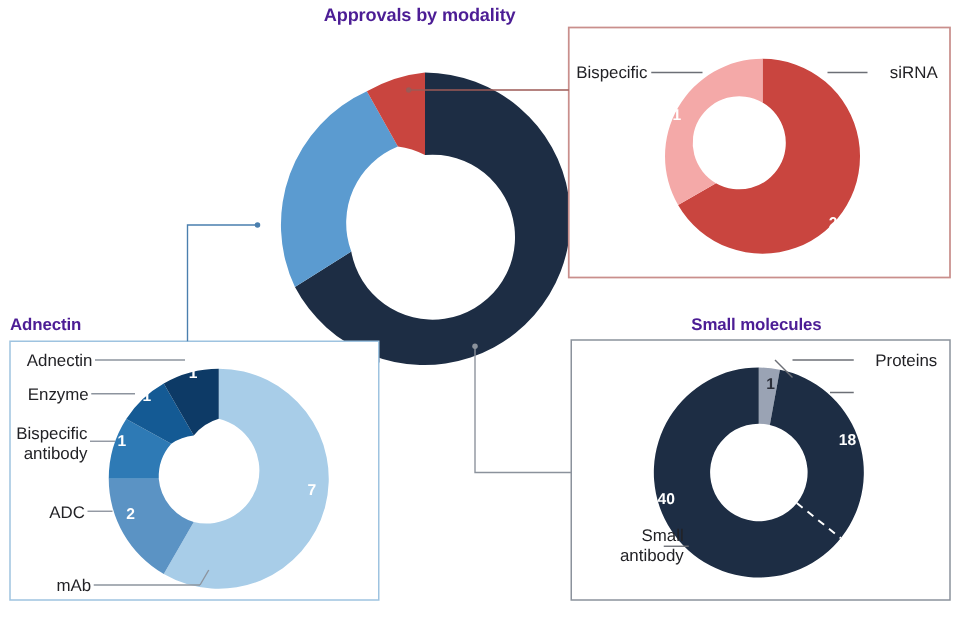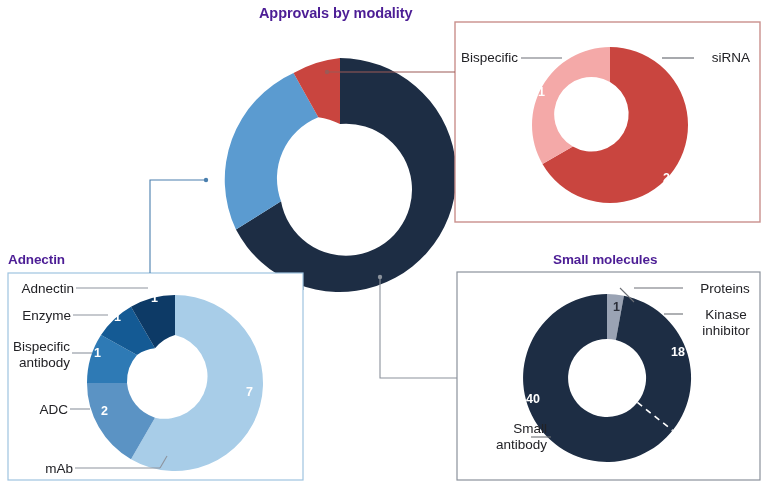--- a/index.html
+++ b/index.html
@@ -145,22 +145,20 @@
   <div class="val" style="left:418px; top:262px;">31</div>
   <div class="val" style="left:216px; top:130px;">12</div>
   <div class="val" style="left:314px; top:44px;">3</div>
 
   <div class="lbl r" style="left:406px; top:50px; width:112px;">Bispecific</div>
   <div class="lbl l" style="left:698px; top:50px; width:66px;">siRNA</div>
   <div class="val" style="left:538px; top:85px;">1</div>
   <div class="val" style="left:663px; top:171px;">2</div>
 
   <div class="lbl l" style="left:687px; top:281px; width:76px;">Proteins</div>
-  <div class="lbl l" style="left:687px; top:307px; width:78px;">Kinase
-inhibitor</div>
   <div class="lbl r" style="left:455px; top:421px; width:92px;">Small
 antibody</div>
   <div class="val dark" style="left:613px; top:300px;">1</div>
   <div class="val" style="left:671px; top:345px;">18</div>
   <div class="val" style="left:526px; top:392px;">40</div>
 
   <div class="lbl r" style="left:-4px; top:281px; width:78px;">Adnectin</div>
   <div class="lbl r" style="left:-4px; top:308px; width:75px;">Enzyme</div>
   <div class="lbl r" style="left:-4px; top:339px; width:74px;">Bispecific
 antibody</div>

